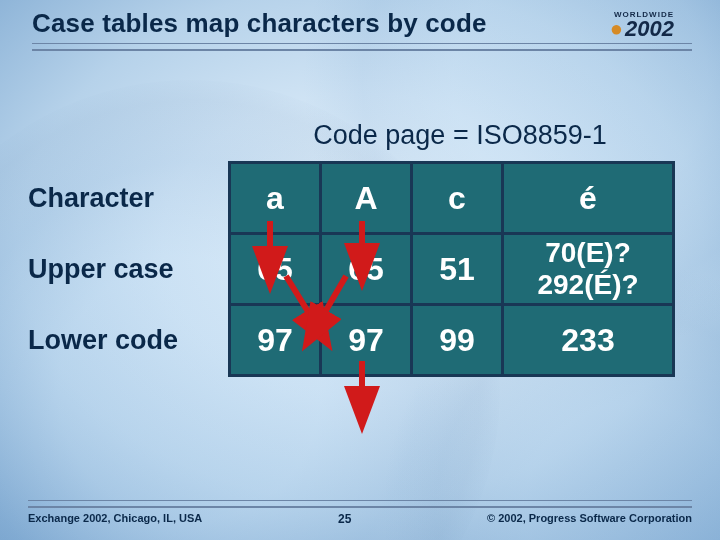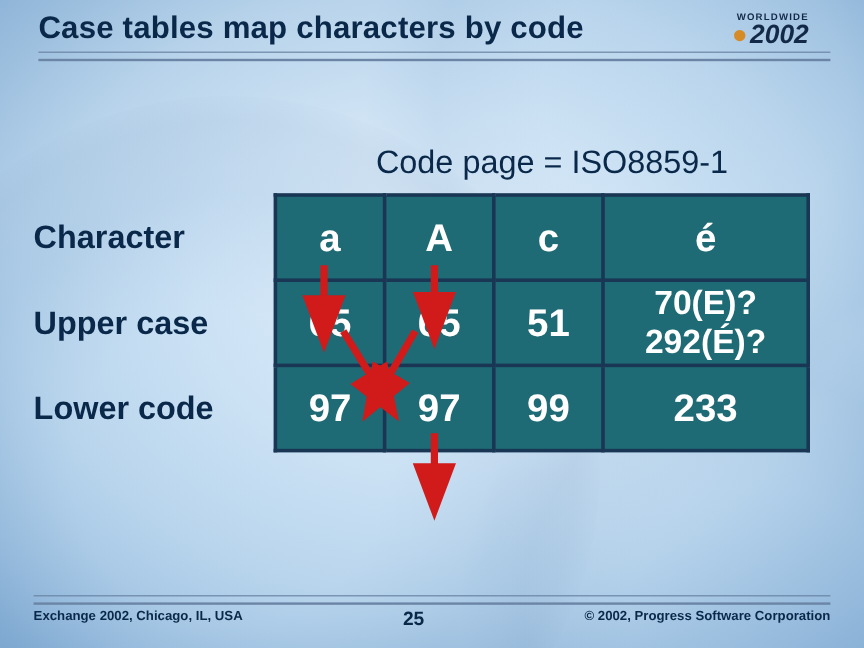--- a/index.html
+++ b/index.html
@@ -23,21 +23,21 @@
   .grid{position:relative;margin-left:0}
   table.tbl{border-collapse:collapse;margin-left:0}
   table.tbl td{border:3px solid #193755;background:#1f6b75;color:#fff;text-align:center;font-size:32px;font-weight:700;padding:0}
   table.tbl td.rh{border:none;background:transparent;color:#0a2849;text-align:left;font-size:27px;font-weight:700;width:200px;padding-left:0}
   table.tbl td.cell{width:88px;height:68px}
   table.tbl td.wide{width:168px;font-size:28px;line-height:1.15}
   .arrow{position:absolute;pointer-events:none}
   .footer{position:absolute;left:28px;right:28px;bottom:14px}
   .frule{height:5px;border-top:1px solid #6c85a6;border-bottom:2px solid #6c85a6;margin-bottom:4px}
   .frow{display:flex;justify-content:space-between;align-items:flex-start;font-size:11px;font-weight:700;color:#0a2849}
-  .frow .page{font-size:16px}
+  .frow .page{font-size:12px}
 </style>
 </head>
 <body>
 
 <div class="slide">
   <div class="lens1"></div>
   <div class="lens2"></div>
   <div class="lens3"></div>
 
   <div class="logo">

